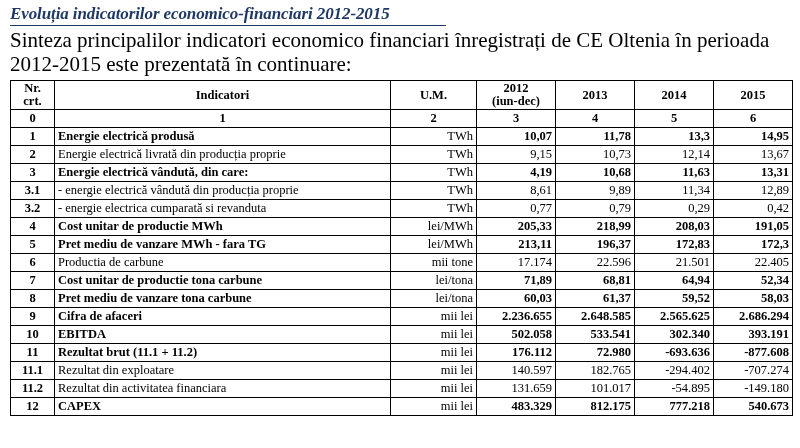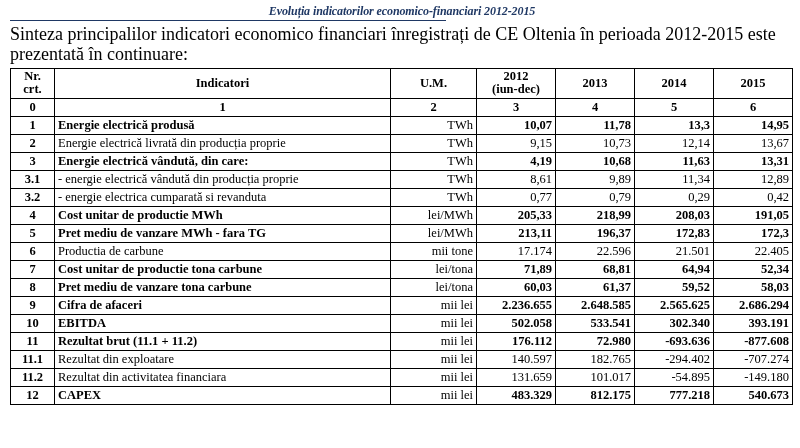--- a/index.html
+++ b/index.html
@@ -16,36 +16,35 @@
   }
   .page {
     position: relative;
     width: 800px;
     height: 448px;
     box-sizing: border-box;
     padding: 2px 6px 0 6px;
   }
   .doc-title {
     font-family: "Liberation Serif", serif;
-    font-size: 12px;
+    font-size: 17px;
     font-weight: bold;
     font-style: italic;
     color: #1F3864;
     margin: 2px 0 1px 4px;
     letter-spacing: -0.1px;
-    text-align: center;
   }
   .title-underline {
     border-bottom: 1.2px solid #1F3864;
     width: 436px;
     margin: 0 0 3px 4px;
   }
   .intro {
     font-family: "Liberation Serif", serif;
-    font-size: 18px;
+    font-size: 21px;
     line-height: 1.12;
     margin: 0 4px 4px 4px;
     color: #000000;
   }
   table.fin {
     border-collapse: collapse;
     width: 782px;
     margin-left: 4px;
     table-layout: fixed;
   }

